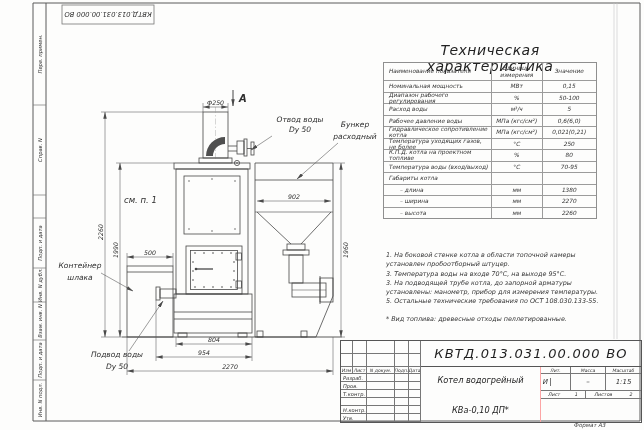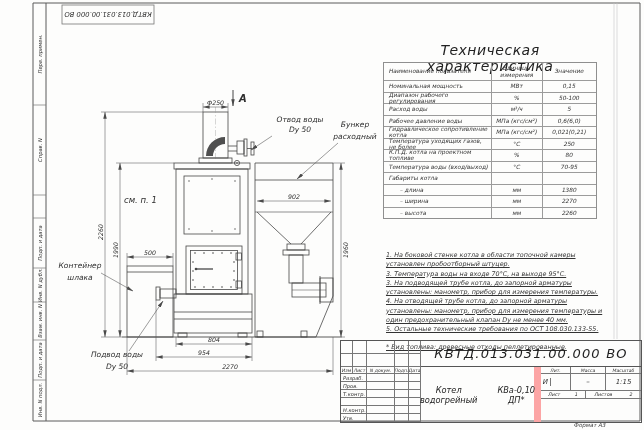--- a/index.html
+++ b/index.html
@@ -17,41 +17,41 @@
   .spec .c{box-sizing:border-box;border-right:1px solid #9b9b9b;display:flex;align-items:center;
            font-size:5.8px;font-style:italic;line-height:1.05;color:#333;}
   .spec .c0{width:109px;padding-left:5px;}
   .spec .c1{width:51px;justify-content:center;text-align:center;}
   .spec .c2{width:54px;justify-content:center;text-align:center;border-right:none;}
   .spec .r:nth-child(11) .c0,.spec .r:nth-child(12) .c0,.spec .r:nth-child(13) .c0{padding-left:16px;}
 
   
   .notes{position:absolute;left:386px;top:251px;width:226px;font-size:6.4px;font-style:italic;
          line-height:1.45;color:#333;}
-  .notes p{margin:0;text-decoration:underline;}
+  .notes p{margin:0;}
   .notes p.fuel{margin-top:8px;}
 
   
   .tb{position:absolute;left:340px;top:340px;width:300px;height:81px;border:1px solid #555;
       box-sizing:content-box;font-style:italic;}
   .tb *{box-sizing:border-box;}
   .tb-spare{position:absolute;left:0;top:0;width:80px;height:26px;display:grid;
             grid-template-rows:13px 13px;grid-template-columns:12px 14px 28px 14px 12px;}
   .tb-spare div{border-right:1px solid #777;border-bottom:1px solid #777;}
   .tb-designation{position:absolute;left:80px;top:0;width:220px;height:26px;border-bottom:1px solid #555;
                   display:flex;align-items:center;justify-content:center;font-size:13px;
                   letter-spacing:1.2px;color:#1f1f1f;}
   .tb-left{position:absolute;left:0;top:26px;width:80px;height:55px;display:grid;
            grid-template-rows:7px 8px 8px 8px 8px 8px 8px;
            grid-template-columns:12px 14px 28px 14px 12px;}
   .tb-left div{border-right:1px solid #777;border-bottom:1px solid #777;display:flex;
                align-items:center;justify-content:center;font-size:4.6px;overflow:hidden;}
   .tb-left .lab{grid-column:1/3;justify-content:flex-start;padding-left:2px;font-size:5.1px;}
-  .tb-name{position:absolute;left:80px;top:26px;width:120px;height:55px;border-right:7px solid #fca5a5;
-           display:flex;flex-direction:row;align-items:center;justify-content:center;gap:20px;
+  .tb-name{position:absolute;left:80px;top:26px;width:120px;height:55px;border-right:1px solid #fca5a5;
+           display:flex;flex-direction:column;align-items:center;justify-content:center;gap:20px;
            font-size:8.2px;color:#222;text-align:center;}
   .tb-lit{position:absolute;left:200px;top:26px;width:100px;height:55px;}
   .tb-lit .hd{display:flex;height:7px;}
   .tb-lit .hd div{border-right:1px solid #777;border-bottom:1px solid #777;font-size:4.6px;
                   display:flex;align-items:center;justify-content:center;}
   .tb-lit .vals{display:flex;height:17px;}
   .tb-lit .vals div{border-right:1px solid #777;border-bottom:1px solid #777;display:flex;
                     align-items:center;justify-content:center;font-size:7px;}
   .tb-lit .sub{display:flex;width:30px;border-right:1px solid #777;border-bottom:1px solid #777;}
   .tb-lit .sub div{width:10px;border-bottom:none;}
@@ -357,21 +357,20 @@
         <div class="c c0">– высота</div>
         <div class="c c1">мм</div>
         <div class="c c2">2260</div>
       </div>
 </div>
 
 <div class="notes">
   <p>1. На боковой стенке котла в области топочной камеры установлен пробоотборный штуцер.</p>
   <p>3. Температура воды на входе 70°С, на выходе 95°С.</p>
   <p>3. На подводящей трубе котла, до запорной арматуры установлены: манометр, прибор для измерения температуры.</p>
-  <p>4. На отводящей трубе котла, до запорной арматуры установлены: манометр, прибор для измерения температуры и один предохранительный клапан Dу не менее 40 мм.</p>
   <p>5. Остальные технические требования по ОСТ 108.030.133-55.</p>
   <p class="fuel">* Вид топлива: древесные отходы пеллетированные.</p>
 </div>
 
 <div class="tb">
   <div class="tb-spare">
     <div></div>
         <div></div>
         <div></div>
         <div></div>

